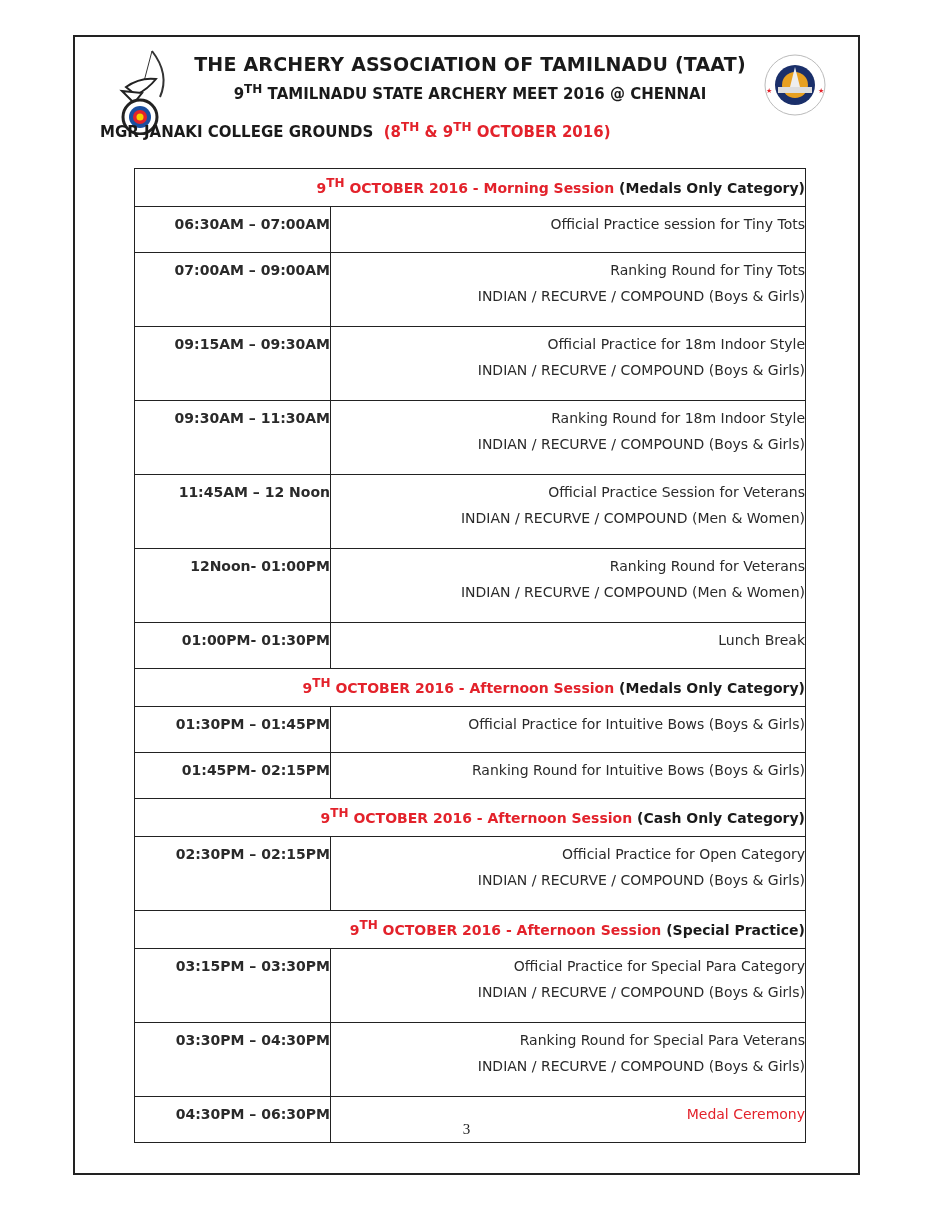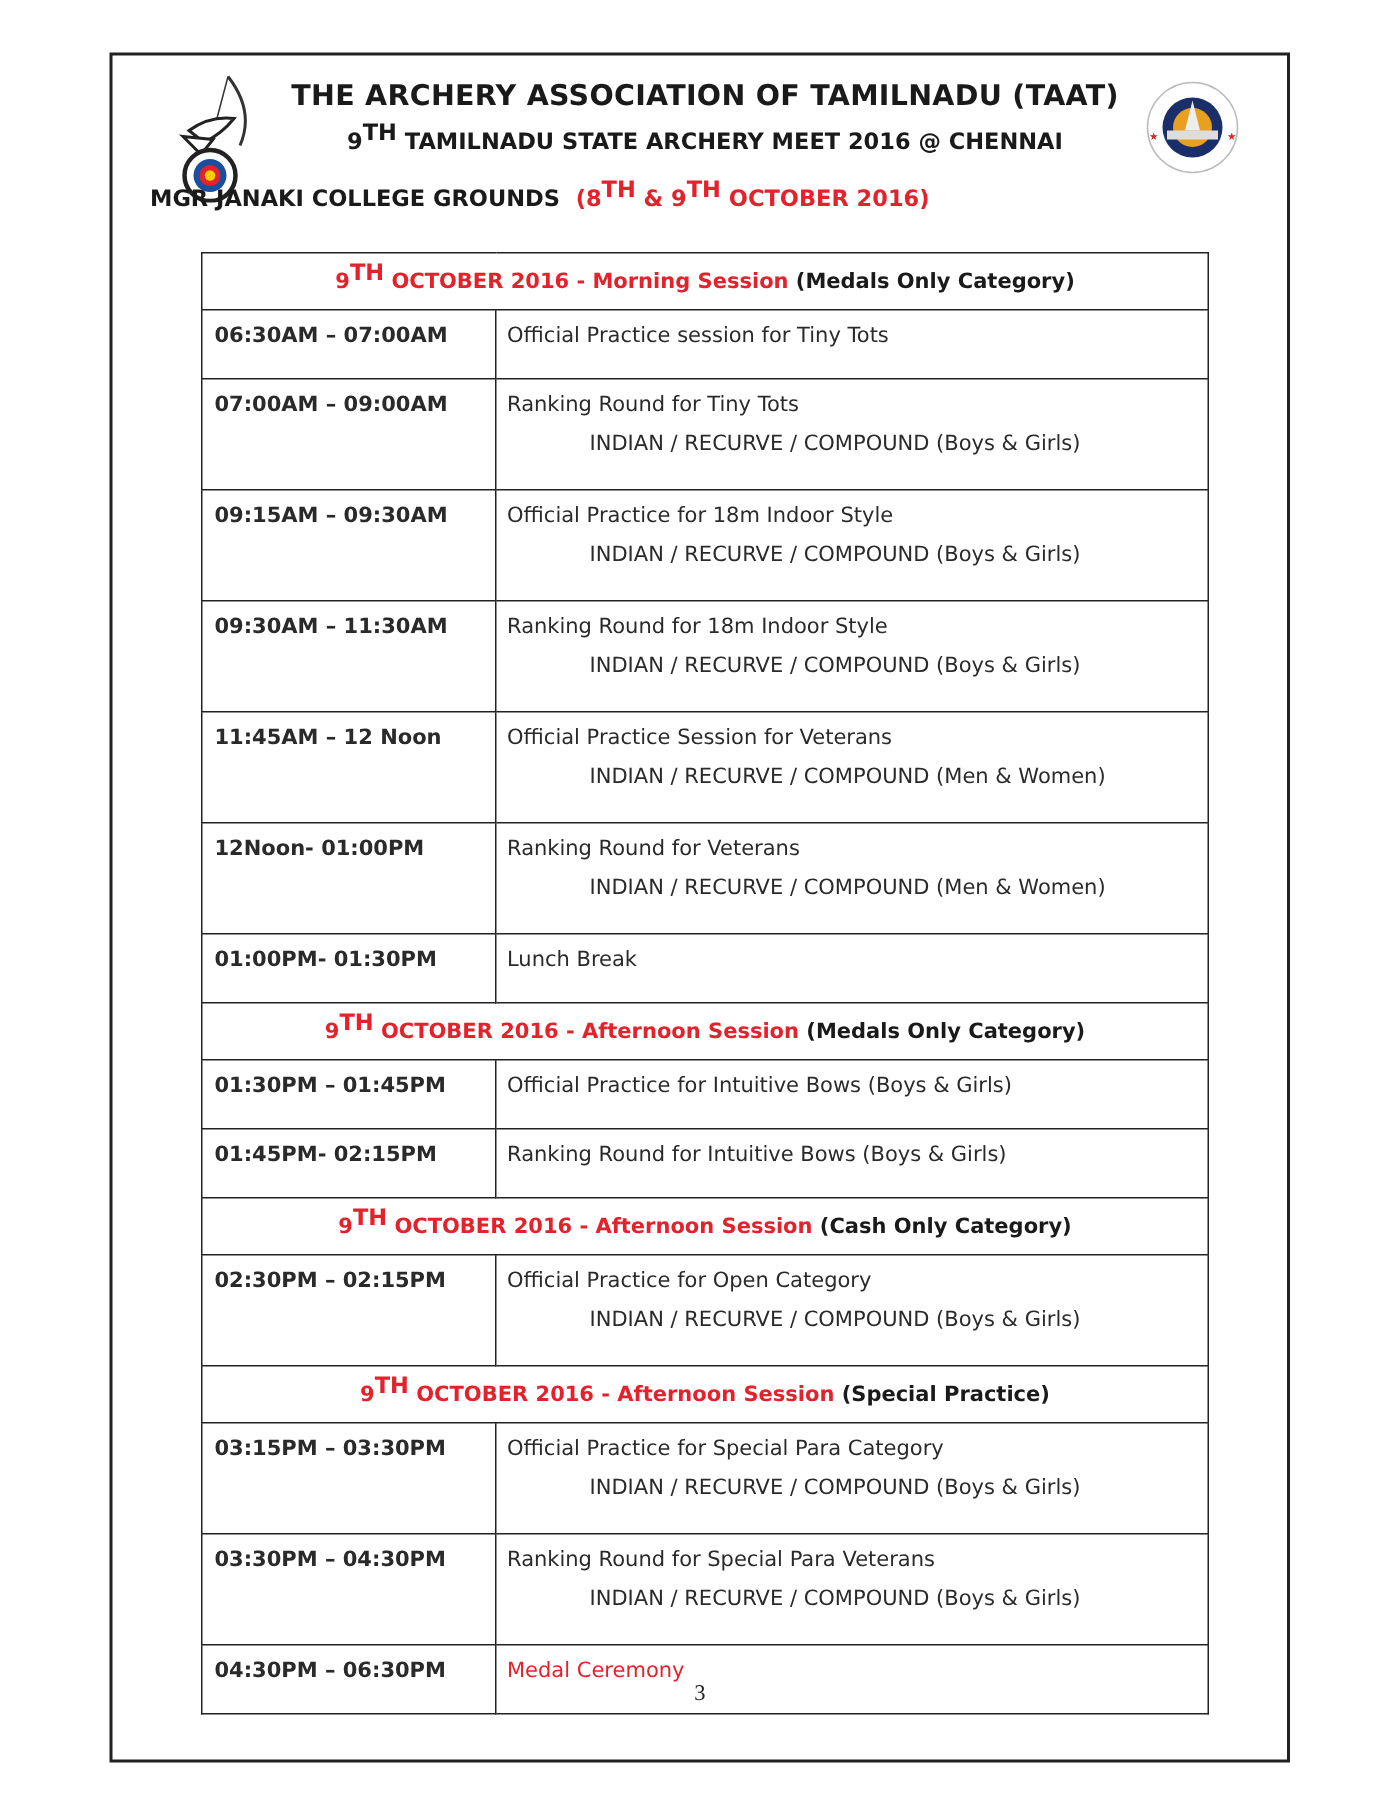--- a/index.html
+++ b/index.html
@@ -5,23 +5,23 @@
   html, body { margin:0; padding:0; background:#ffffff; }
   body { width:933px; height:1209px; position:relative; font-family:"DejaVu Sans", sans-serif; }
   .page-border { position:absolute; left:73px; top:35px; width:787px; height:1140px; border:2px solid #222; box-sizing:border-box; }
   .header { position:absolute; left:100px; top:45px; width:740px; height:90px; }
   .logo-left { position:absolute; left:12px; top:4px; width:60px; height:86px; }
   .logo-right { position:absolute; left:660px; top:4px; width:70px; height:80px; }
   .title1 { position:absolute; left:0; right:0; top:8px; text-align:center; font-weight:bold; font-size:19px; color:#1a1a1a; letter-spacing:0.2px; }
   .title2 { position:absolute; left:0; right:0; top:40px; text-align:center; font-weight:bold; font-size:15px; color:#1a1a1a; }
   .title3 { position:absolute; left:0; right:0; top:78px; text-align:left; font-weight:bold; font-size:15px; color:#1a1a1a; }
   .red { color:#e3222b; }
-  sup { font-size:15px; vertical-align:super; line-height:0; }
+  sup { font-size:12px; vertical-align:super; line-height:0; }
   table.schedule { position:absolute; left:134px; top:168px; width:672px; border-collapse:collapse; }
-  table.schedule td { border:1.5px solid #222; font-size:14px; color:#2a2a2a; vertical-align:top; padding:0; }
+  table.schedule td { border:1.5px solid #222; font-size:14px; color:#2a2a2a; vertical-align:top; padding:0;text-align:right; }
   .session-head { text-align:center; font-weight:bold; font-size:15px; height:37px; vertical-align:middle !important; }
   .session-head .dark { color:#1a1a1a; }
   .time { width:196px; color:#1ea84a; font-weight:bold; padding:9px 0 0 8px !important; box-sizing:border-box; }
   .desc { padding:9px 0 0 7px !important; }
   .sub { padding-left:55px; margin-top:10px; }
   tr.single td { height:36px; }
   tr.double td { height:64px; }
   .medal { color:#e3222b; font-weight:normal; }
   .page-num { position:absolute; left:0; width:933px; top:1121px; text-align:center; font-family:"Liberation Serif", serif; font-size:15px; color:#222; }
 </style>

